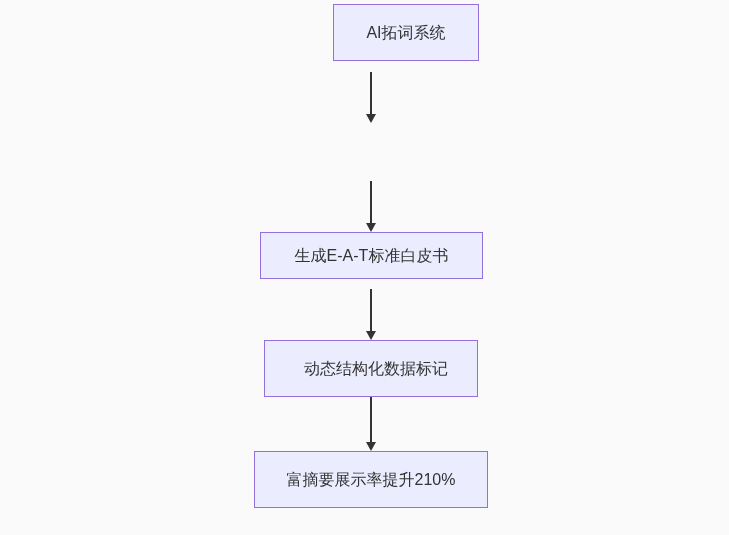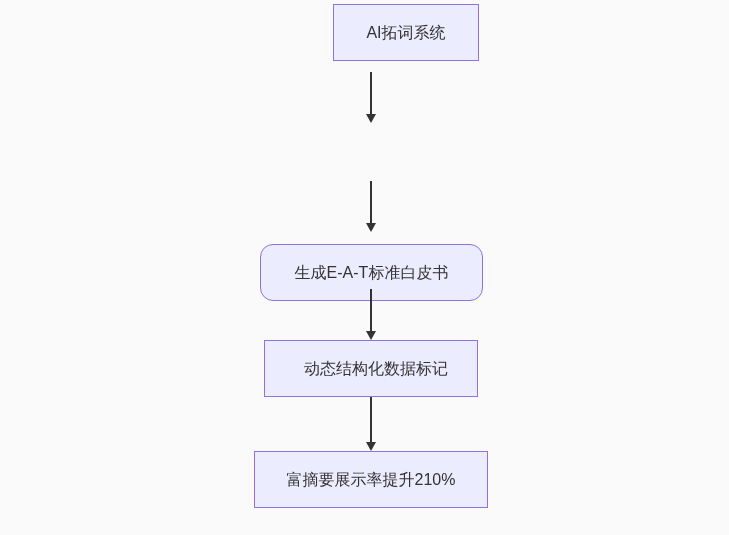--- a/index.html
+++ b/index.html
@@ -45,21 +45,21 @@
     position: absolute;
     left: 366px;
     width: 0; height: 0;
     border-left: 5px solid transparent;
     border-right: 5px solid transparent;
     border-top: 9px solid var(--arrow-color);
   }
   
   #node-0 { left: 298px; top: 4px;  width: 146px; height: 57px; margin-left: 35px; }
   #node-1 { left: 275px; top: 123px; width: 193px; height: 58px; }
-  #node-2 { left: 260px; top: 244px; width: 223px; height: 57px; border-radius: 13px; }
+  #node-2 { left: 260px; top: 232px; width: 223px; height: 47px; }
   #node-3 { left: 264px; top: 340px; width: 214px; height: 57px; padding-left: 10px; }
   #node-4 { left: 254px; top: 451px; width: 234px; height: 57px; justify-content: center; }
   
   #line-0 { top: 72px;  height: 42px; } #head-0 { top: 114px; }
   #line-1 { top: 181px; height: 42px; } #head-1 { top: 223px; }
   #line-2 { top: 289px; height: 42px; } #head-2 { top: 331px; }
   #line-3 { top: 397px; height: 45px; } #head-3 { top: 442px; }
 </style>
 </head>
 <body>

